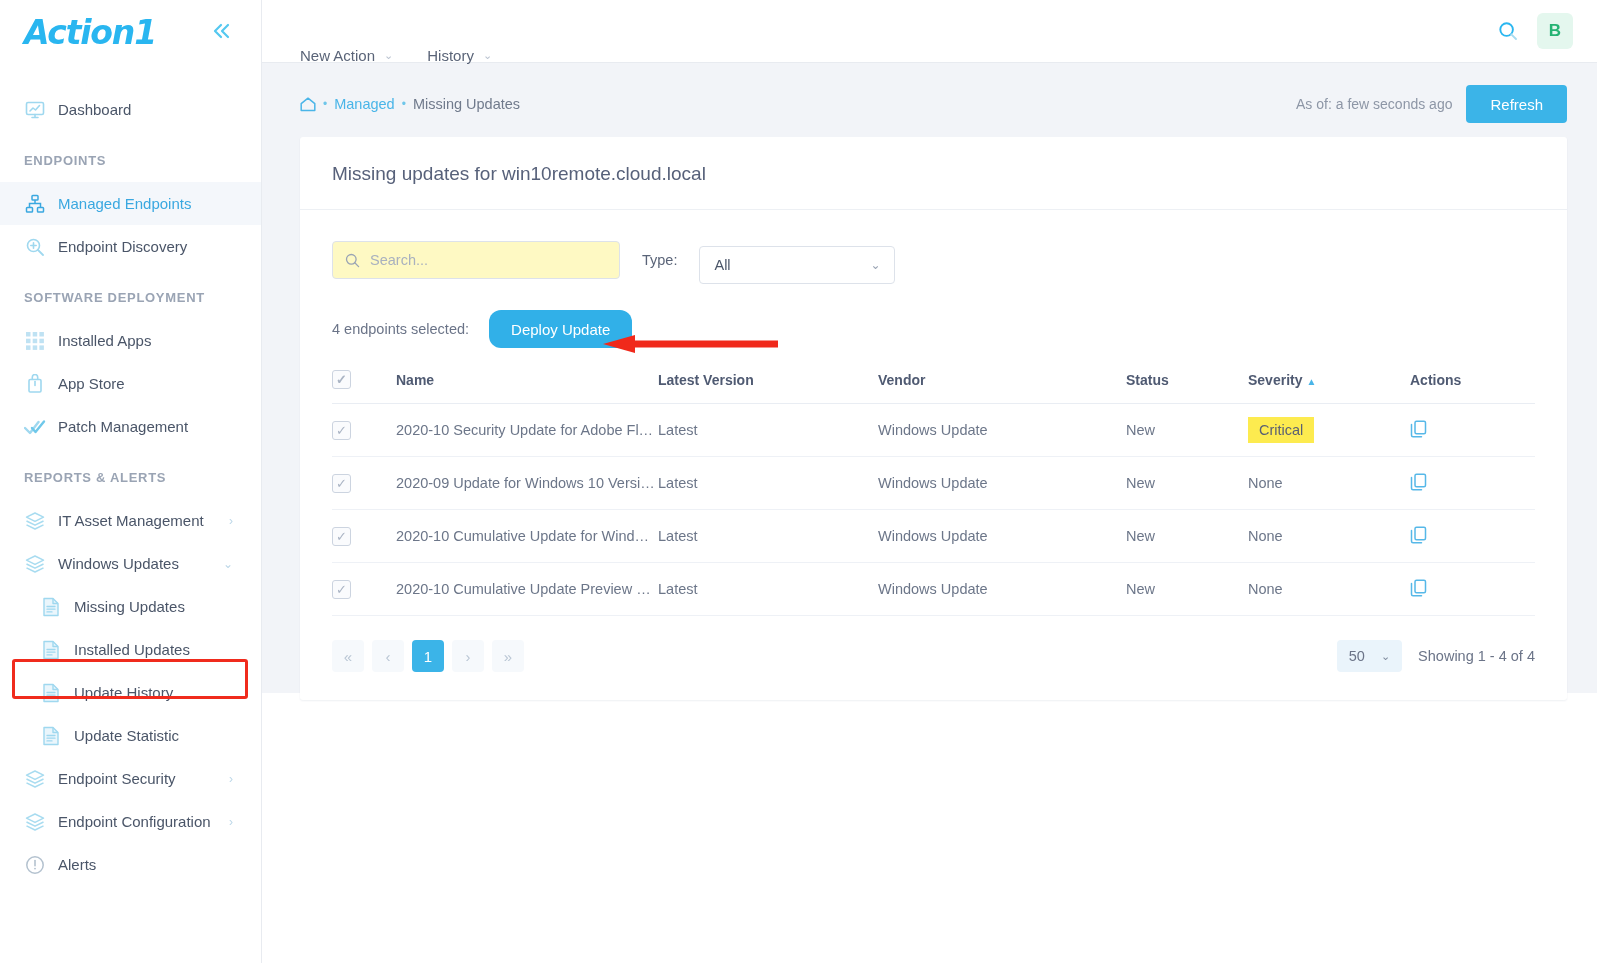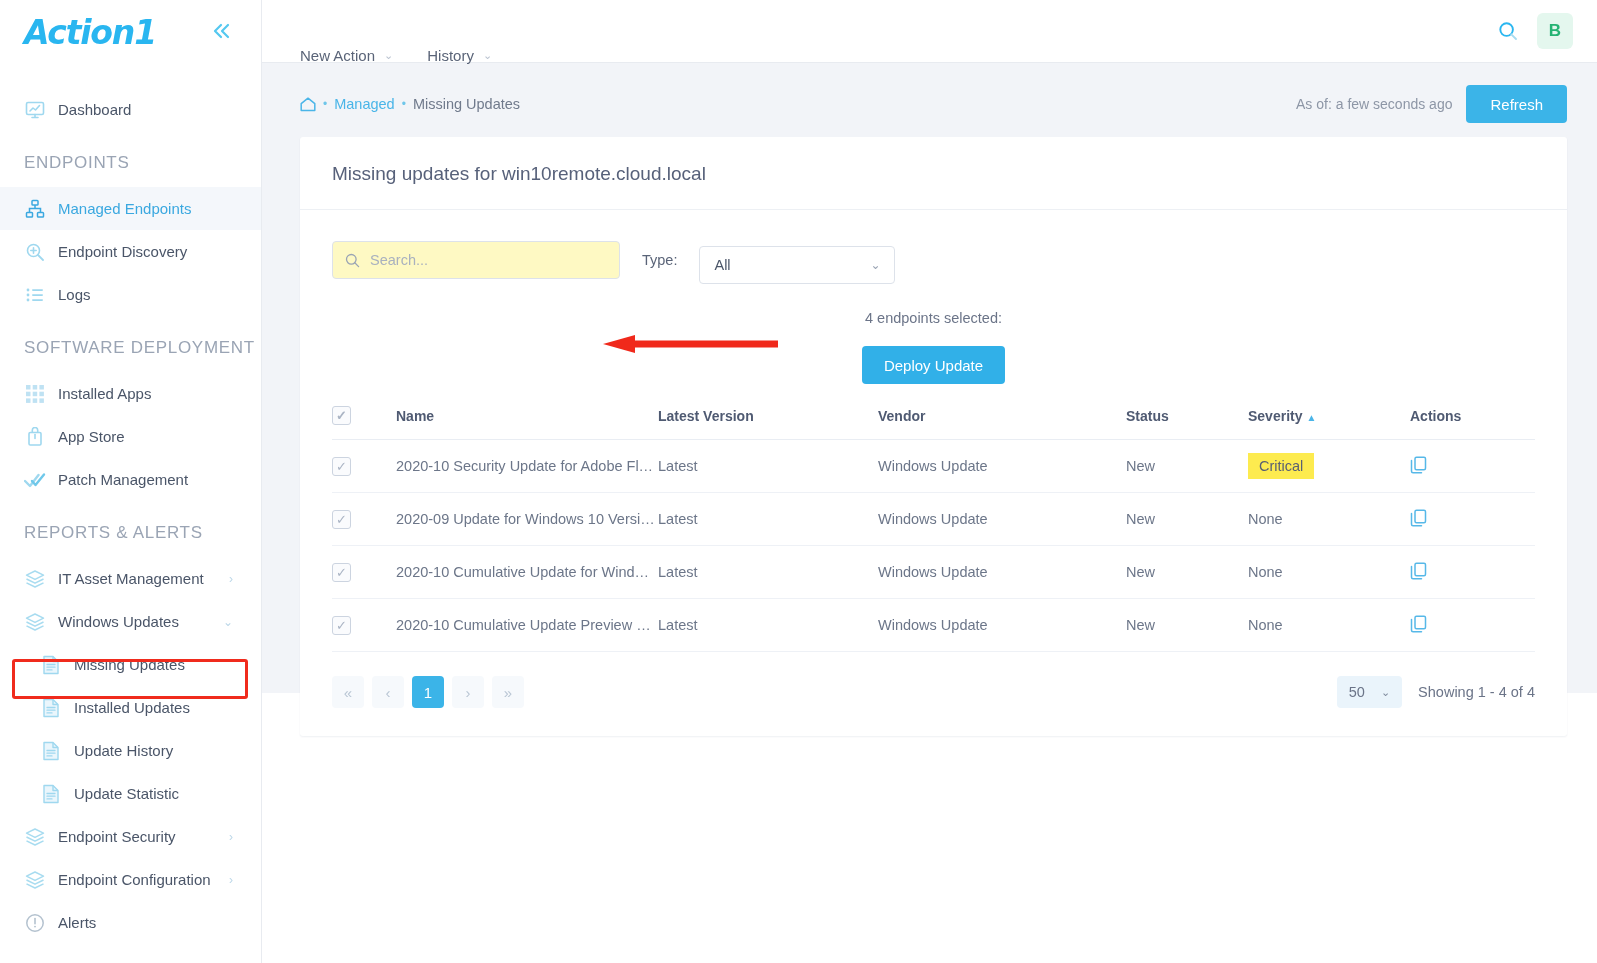--- a/index.html
+++ b/index.html
@@ -27,21 +27,21 @@
   .brand-logo {
     font-size: 33px; font-weight: bold; font-style: italic;
     color: #29b6f0; letter-spacing: -1.2px;
     font-family: "DejaVu Sans", sans-serif;
   }
   .collapse-btn {
     color: #54c8f0; font-size: 23px; line-height: 1; cursor: pointer;
     padding: 4px 6px;
   }
   .nav-section-label {
-    font-size: 17px; font-weight: normal; letter-spacing: 0.7px;
+    font-size: 13px; font-weight: bold; letter-spacing: 0.7px;
     color: #9aa4b4; padding: 0 0 0 24px; text-transform: uppercase;
   }
   .nav-item {
     display: flex; align-items: center; height: 43px;
     padding-left: 24px; cursor: pointer; position: relative;
     color: #4a5568; font-size: 15px;
   }
   .nav-item .ico {
     width: 22px; height: 22px; flex: 0 0 22px; margin-right: 12px;
     display: flex; align-items: center; justify-content: center;
@@ -125,25 +125,25 @@
   .search-box input::placeholder { color: #a9b1bf; }
   .type-label { color: #5a6478; font-size: 14.5px; }
   .select-box {
     width: 196px; height: 38px; border: 1px solid #dde2ea; border-radius: 4px;
     display: flex; align-items: center; padding: 0 14px; cursor: pointer;
     font-size: 14.5px; color: #4a5568; background: #fff; margin-top: 10px;
   }
   .select-box .caret { margin-left: auto; color: #9aa4b4; font-size: 12px; }
 
   .actionrow {
-    display: flex; align-items: center; gap: 20px; margin-top: 26px; flex-direction: column;
+    display: flex; align-items: center; gap: 20px; margin-top: 26px;
   }
   .sel-count { color: #6b7488; font-size: 14.5px; }
   .btn-deploy {
-    background: #31b0e8; color: #fff; border: none; border-radius: 4px;
+    background: #31b0e8; color: #fff; border: none; border-radius: 12px;
     height: 38px; padding: 8px 22px; font-size: 15px; cursor: pointer;
     font-family: "Liberation Sans", sans-serif;
   }
 
   table.grid { width: 100%; border-collapse: collapse; margin-top: 22px; }
   table.grid th {
     text-align: left; font-size: 14px; color: #4f5a72; font-weight: bold;
     padding: 0 0 14px 0; border-bottom: 1px solid #e9edf3; white-space: nowrap;
   }
   table.grid td {
@@ -240,33 +240,20 @@
       <span class="ico">
         <svg width="20" height="20" viewBox="0 0 20 20">
           <circle cx="8.5" cy="8.5" r="6" fill="none" stroke="#9fd8ef" stroke-width="1.6"></circle>
           <path d="M8.5 5.8 v5.4 M5.8 8.5 h5.4" stroke="#9fd8ef" stroke-width="1.6" stroke-linecap="round"></path>
           <path d="M13 13 L18 18" stroke="#9fd8ef" stroke-width="1.8" stroke-linecap="round"></path>
         </svg>
       </span>
       <span class="lbl">Endpoint Discovery</span>
     </div>
 
-    <div class="nav-item">
-      <span class="ico">
-        <svg width="20" height="20" viewBox="0 0 20 20">
-          <circle cx="3" cy="5" r="1.4" fill="#9fd8ef"></circle>
-            <rect x="7" y="4.2" width="11" height="1.7" rx="0.8" fill="#9fd8ef"></rect>
-          <circle cx="3" cy="10" r="1.4" fill="#9fd8ef"></circle>
-            <rect x="7" y="9.2" width="11" height="1.7" rx="0.8" fill="#9fd8ef"></rect>
-          <circle cx="3" cy="15" r="1.4" fill="#9fd8ef"></circle>
-            <rect x="7" y="14.2" width="11" height="1.7" rx="0.8" fill="#9fd8ef"></rect>
-        </svg>
-      </span>
-      <span class="lbl">Logs</span>
-    </div>
 
     <div style="height:22px"></div>
     <div class="nav-section-label">SOFTWARE DEPLOYMENT</div>
     <div style="height:14px"></div>
 
     <div class="nav-item">
       <span class="ico">
         <svg width="18" height="18" viewBox="0 0 18 18">
           <rect x="0" y="0" width="4.5" height="4.5" fill="#bfe2f3"></rect>
             <rect x="6.7" y="0" width="4.5" height="4.5" fill="#bfe2f3"></rect>

